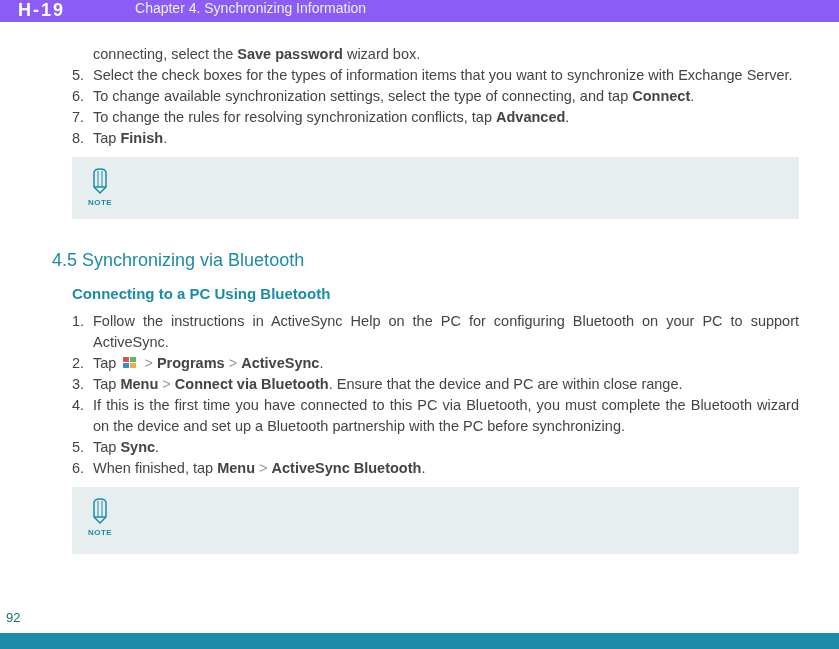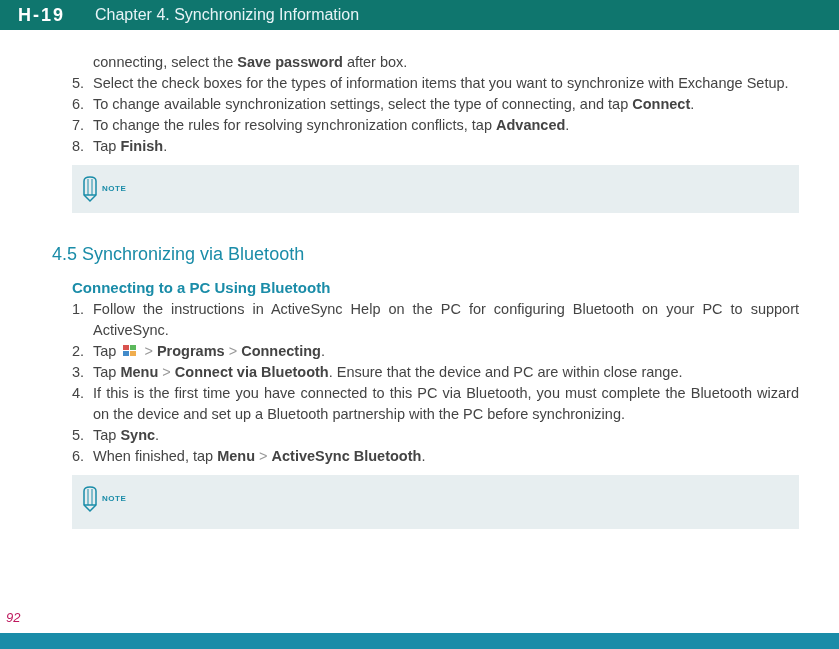--- a/index.html
+++ b/index.html
@@ -10,37 +10,38 @@
     body {
       width: 839px;
       height: 649px;
       font-family: Arial, Helvetica, sans-serif;
       background: #ffffff;
       position: relative;
       overflow: hidden;
     }
     .header-bar {
       width: 100%;
-      height: 30px;
-      background: #0f766e;
-      display: flex;
-      align-items: center;
+      height: 22px;
+      background: #8b5cf6;
+      display: flex;
+      align-items: flex-start;
       color: #ffffff;
     }
     .logo {
       font-family: Arial, sans-serif;
       font-weight: bold;
       font-size: 18px;
       letter-spacing: 2px;
       padding-left: 18px;
       padding-right: 30px;
     }
     .chapter-title {
-      font-size: 16px;
+      font-size: 14px;
       color: #e8f4f7;
+      margin-left: 40px;
     }
     .content {
       padding: 22px 40px 0 72px;
       font-size: 14.5px;
       color: #444;
       line-height: 1.45;
     }
     .indent-text {
       padding-left: 21px;
     }
@@ -61,21 +62,21 @@
     .note-box {
       background: #e7eef0;
       margin-top: 8px;
       margin-bottom: 14px;
       display: flex;
       padding: 8px 16px 10px 6px;
     }
     .note-icon-wrap {
       flex: 0 0 44px;
       display: flex;
-      flex-direction: row;
+      flex-direction: column;
       align-items: center;
       justify-content: center;
     }
     .note-text {
       flex: 1;
       color: #1a8ca8;
       font-size: 14.5px;
       text-align: justify;
       line-height: 1.4;
     }
@@ -91,36 +92,36 @@
       font-size: 18px;
       font-weight: normal;
       margin-top: 28px;
       margin-bottom: 10px;
       margin-left: -20px;
     }
     .subsection-title {
       color: #1a8ca8;
       font-weight: bold;
       font-size: 15px;
+      margin-bottom: 6px;
     }
     .footer-bar {
       position: absolute;
       bottom: 0;
       left: 0;
       width: 100%;
       height: 16px;
       background: #1a8ca8;
     }
     .page-number {
       position: absolute;
       left: 6px;
       bottom: 24px;
       font-size: 13px;
-      color: #be185d;
-      font-style: italic;
+      color: #0f766e;
     }
     .win-icon {
       display: inline-block;
       width: 16px;
       height: 14px;
       vertical-align: -2px;
       margin: 0 2px;
     }
     .gt {
       color: #999;
@@ -134,26 +135,26 @@
 <body>
 
 <div class="header-bar">
   <div class="logo">H-19</div>
   <div class="chapter-title">Chapter 4. Synchronizing Information</div>
 </div>
 
 <div class="content">
 
   <div class="indent-text">
-    <span>connecting, select the </span><span class="bold">Save password</span><span> after box.</span>
+    <span>connecting, select the </span><span class="bold">Save password</span><span> wizard box.</span>
   </div>
 
   <div class="ol-hang">
     <div class="num">5.</div>
-    <div class="txt">Select the check boxes for the types of information items that you want to synchronize with Exchange Setup.</div>
+    <div class="txt">Select the check boxes for the types of information items that you want to synchronize with Exchange Server.</div>
   </div>
 
   <div class="ol-hang">
     <div class="num">6.</div>
     <div class="txt">
       <span>To change available synchronization settings, select the type of connecting, and tap </span><span class="bold">Connect</span><span>.</span>
     </div>
   </div>
 
   <div class="ol-hang">
@@ -191,21 +192,21 @@
   </div>
 
   <div class="ol-hang">
     <div class="num">2.</div>
     <div class="txt">
       <span>Tap </span><span class="win-icon"><svg viewBox="0 0 16 14">
             <rect x="1" y="1" width="6" height="5" fill="#d9534f"></rect>
             <rect x="8" y="1" width="6" height="5" fill="#5cb85c"></rect>
             <rect x="1" y="7" width="6" height="5" fill="#428bca"></rect>
             <rect x="8" y="7" width="6" height="5" fill="#f0ad4e"></rect>
-          </svg></span><span class="gt"> &gt; </span><span class="bold">Programs</span><span class="gt"> &gt; </span><span class="bold">Connecting</span><span>.</span>
+          </svg></span><span class="gt"> &gt; </span><span class="bold">Programs</span><span class="gt"> &gt; </span><span class="bold">ActiveSync</span><span>.</span>
     </div>
   </div>
 
   <div class="ol-hang">
     <div class="num">3.</div>
     <div class="txt">
       <span>Tap </span><span class="bold">Menu</span><span class="gt"> &gt; </span><span class="bold">Connect via Bluetooth</span><span>. Ensure that the device and PC are within close range.</span>
     </div>
   </div>
 

